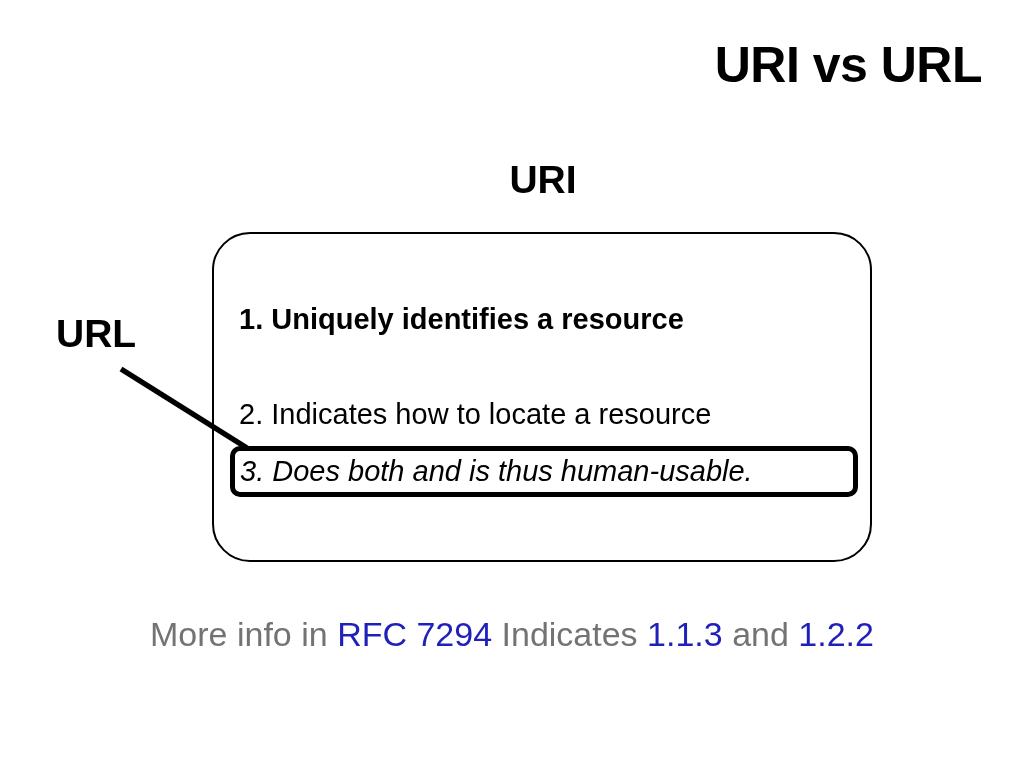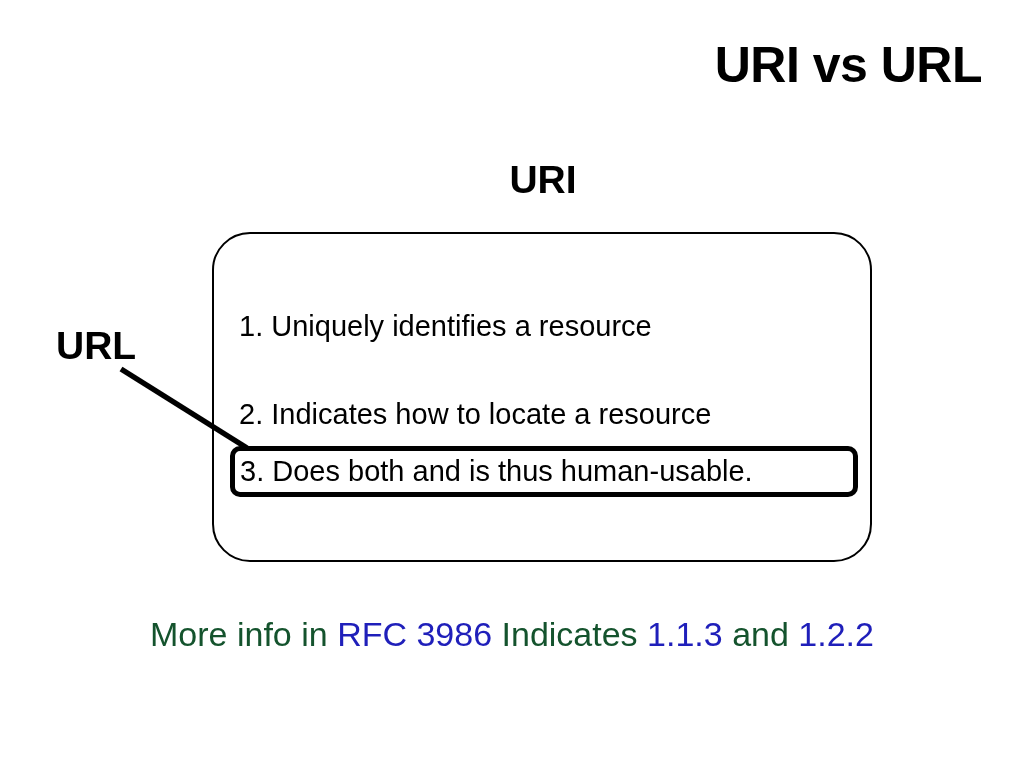--- a/index.html
+++ b/index.html
@@ -44,21 +44,21 @@
     font-size: 39px;
     font-weight: bold;
     line-height: 1;
     white-space: nowrap;
   }
 
   
   #url-label {
     position: absolute;
     left: 56px;
-    top: 326px;
+    top: 314px;
     font-size: 39px;
     font-weight: bold;
     line-height: 1;
     white-space: nowrap;
   }
 
   
   #connector-svg {
     position: absolute;
     left: 0;
@@ -83,21 +83,21 @@
 
   
   .uri-item {
     position: absolute;
     font-size: 29px;
     font-weight: normal;
     line-height: 1;
     white-space: nowrap;
     color: #000000;
   }
-  #uri-item-1 { left: 239px; top: 312px; }
+  #uri-item-1 { left: 239px; top: 305px; font-weight: bold; }
   #uri-item-2 { left: 239px; top: 400px; }
 
   
   #url-highlight-box {
     position: absolute;
     left: 230px;
     top: 446px;
     width: 628px;
     height: 51px;
     border: 5px solid #000000;
@@ -105,35 +105,36 @@
     box-sizing: border-box;
     background: #ffffff;
   }
   #uri-item-3 {
     position: absolute;
     left: 240px;
     top: 457px;
     font-size: 29px;
     line-height: 1;
     white-space: nowrap;
+    font-style: italic;
   }
 
   
   #footer-note {
     position: absolute;
     left: 0;
     top: 617px;
     width: 1024px;
     text-align: center;
     font-size: 34px;
     line-height: 1;
     white-space: nowrap;
   }
   #footer-note .lnk { color: #1f1fba; }
-  #footer-note .pln { color: #14532d; }
+  #footer-note .pln { color: #737373; }
 </style>
 </head>
 <body>
 
 <div id="slide">
 
   <div id="uri-heading">URI</div>
 
   <div id="slide-title">URI vs URL</div>
 
@@ -146,16 +147,16 @@
   <div class="uri-item" id="uri-item-2">2. Indicates how to locate a resource</div>
 
   <div id="url-highlight-box"></div>
   <div id="uri-item-3">3. Does both and is thus human-usable.</div>
 
   <svg id="connector-svg" viewBox="0 0 1024 768" xmlns="http://www.w3.org/2000/svg">
     <line x1="121" y1="369" x2="247" y2="448" stroke="#000000" stroke-width="5.5" stroke-linecap="butt"></line>
   </svg>
 
   <div id="footer-note">
-    <span class="pln">More info in </span><span class="lnk">RFC 3986</span><span class="pln"> Indicates </span><span class="lnk">1.1.3</span><span class="pln"> and </span><span class="lnk">1.2.2</span>
+    <span class="pln">More info in </span><span class="lnk">RFC 7294</span><span class="pln"> Indicates </span><span class="lnk">1.1.3</span><span class="pln"> and </span><span class="lnk">1.2.2</span>
   </div>
 
 </div>
 
 </body></html>

